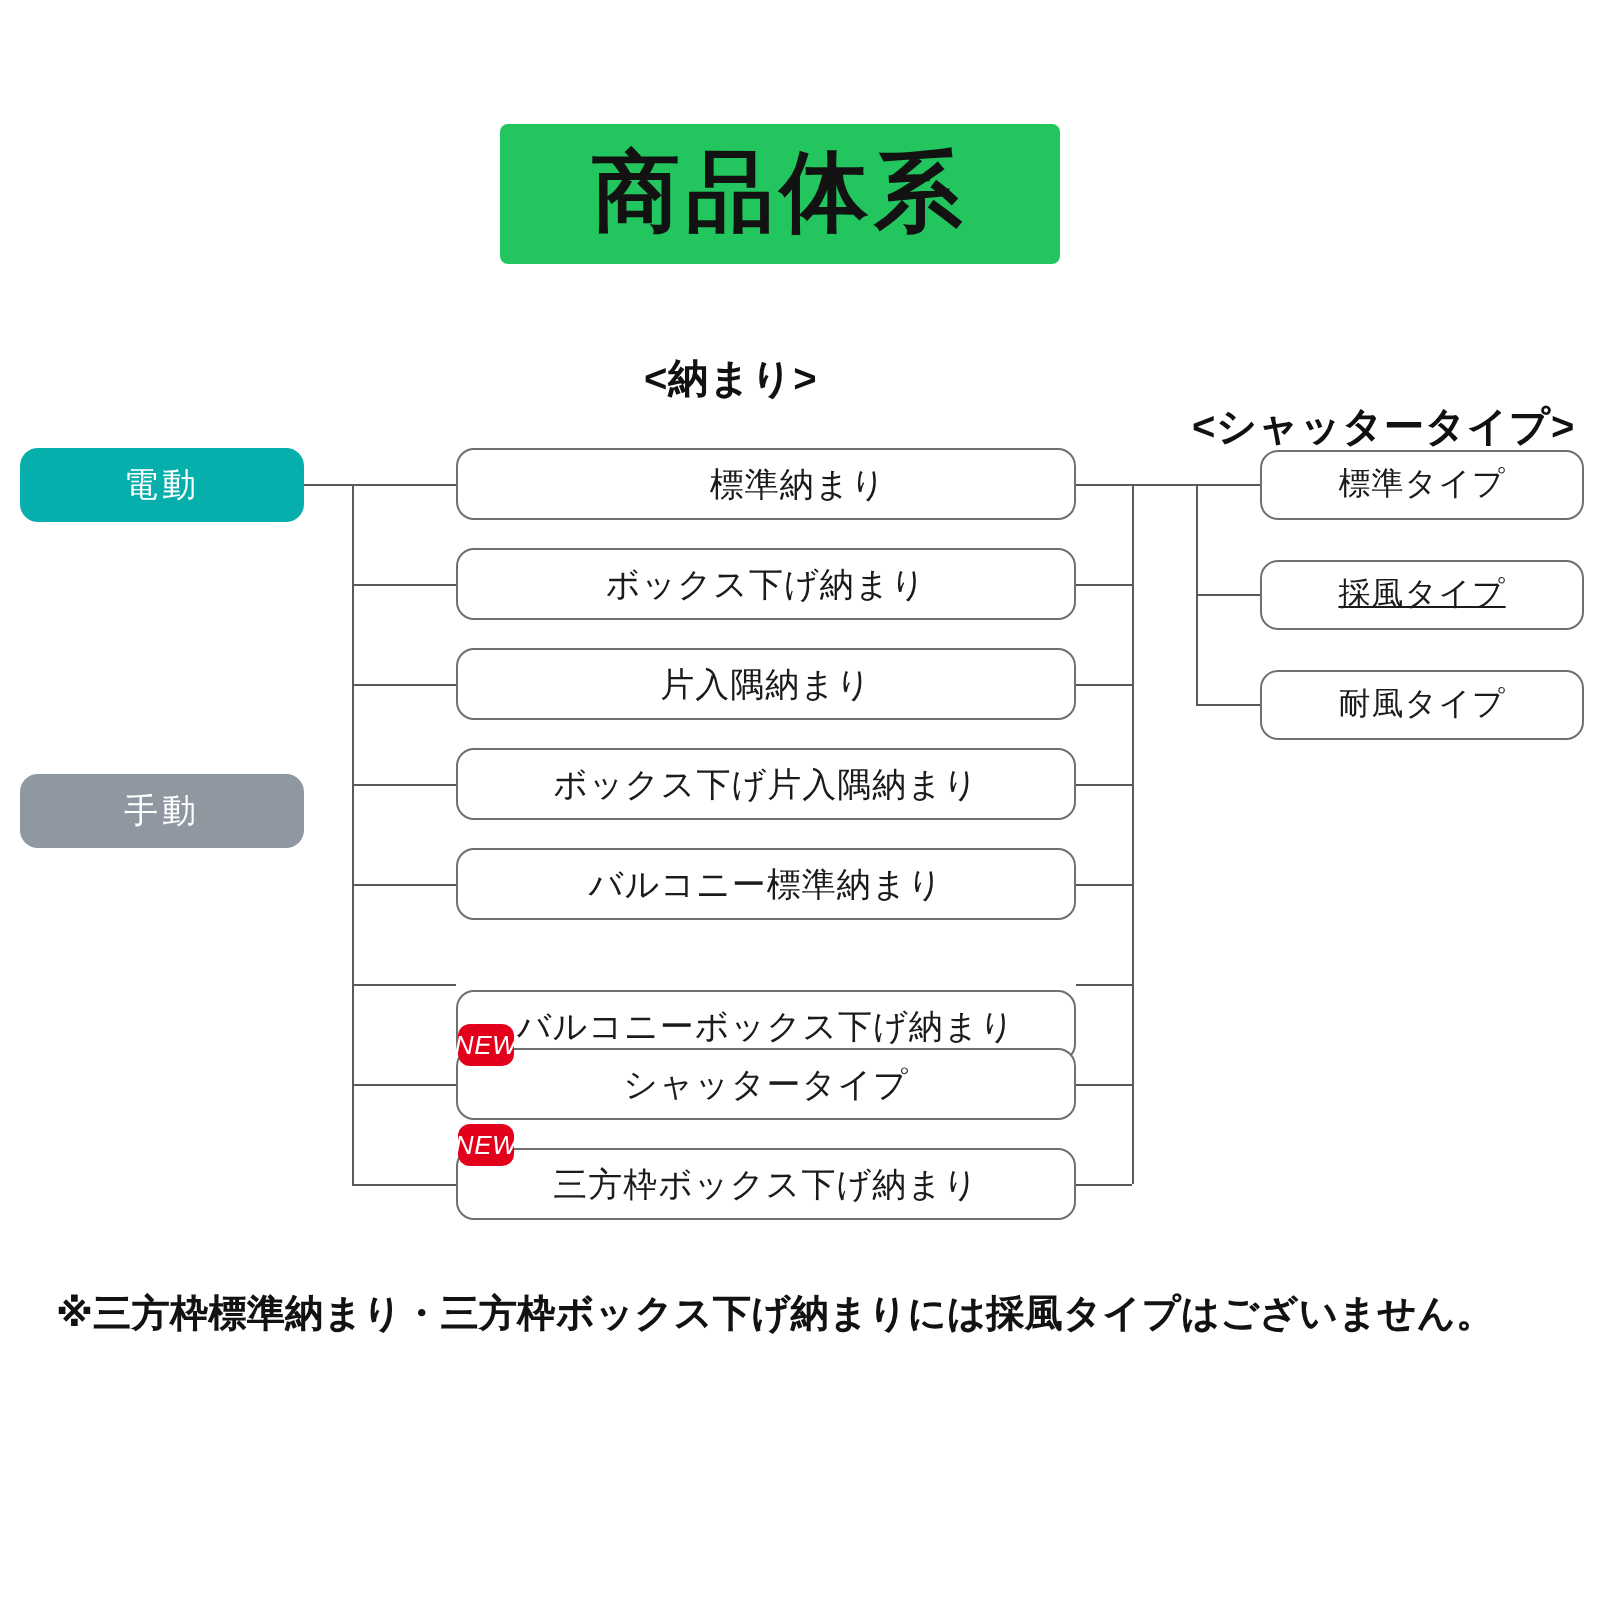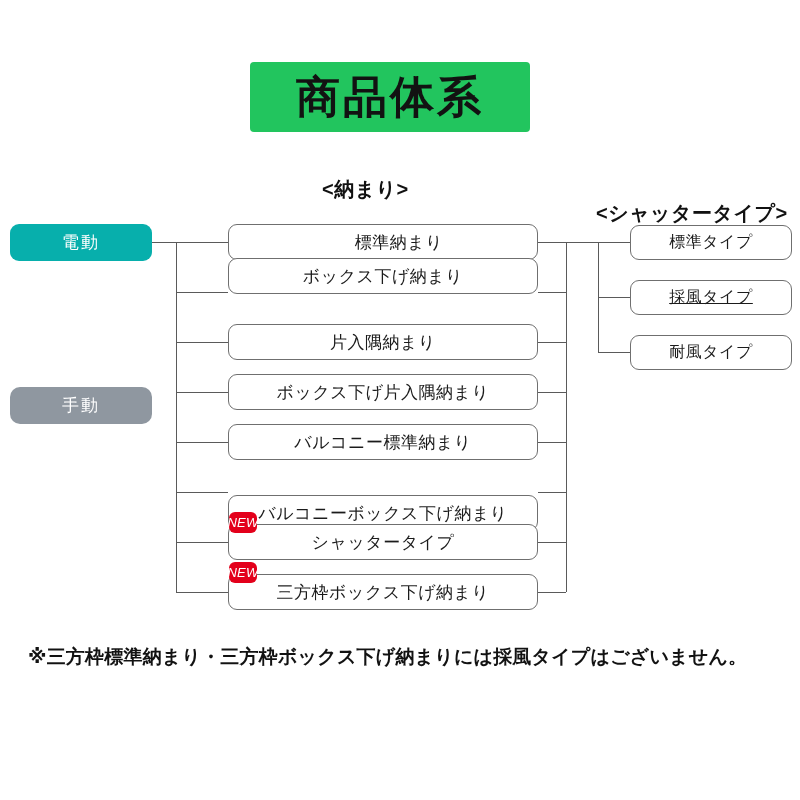--- a/index.html
+++ b/index.html
@@ -60,21 +60,21 @@
     height: 37px;
     border-radius: 9px;
     display: flex;
     align-items: center;
     justify-content: center;
     color: #ffffff;
     font-size: 17px;
     letter-spacing: 2px;
   }
   #mode-denki { top: 224px; background: #07afac; }
-  #mode-shudo { top: 387px; background: #8f97a0; border-radius: 10px; }
+  #mode-shudo { top: 387px; background: #8f97a0; }
 
   
   .node {
     position: absolute;
     border: 1px solid #6f6f6f;
     border-radius: 9px;
     background: #ffffff;
     display: flex;
     align-items: center;
     justify-content: center;
@@ -181,21 +181,21 @@
 
   <div class="line v" style="left:598px; top:242px; height:110px;"></div>
 
   <div class="line h" style="left:598px; top:242px; width:32px;"></div>
   <div class="line h" style="left:598px; top:297px; width:32px;"></div>
   <div class="line h" style="left:598px; top:352px; width:32px;"></div>
 
   <div class="node node-osamari" style="top:224px;padding-left:32px;">
     <span>標準納まり</span>
   </div>
-  <div class="node node-osamari" style="top:258px;">
+  <div class="node node-osamari" style="top:274px;">
     <span>ボックス下げ納まり</span>
   </div>
   <div class="node node-osamari" style="top:324px;">
     <span>片入隅納まり</span>
   </div>
   <div class="node node-osamari" style="top:374px;">
     <span>ボックス下げ片入隅納まり</span>
   </div>
   <div class="node node-osamari" style="top:424px;">
     <span>バルコニー標準納まり</span>

